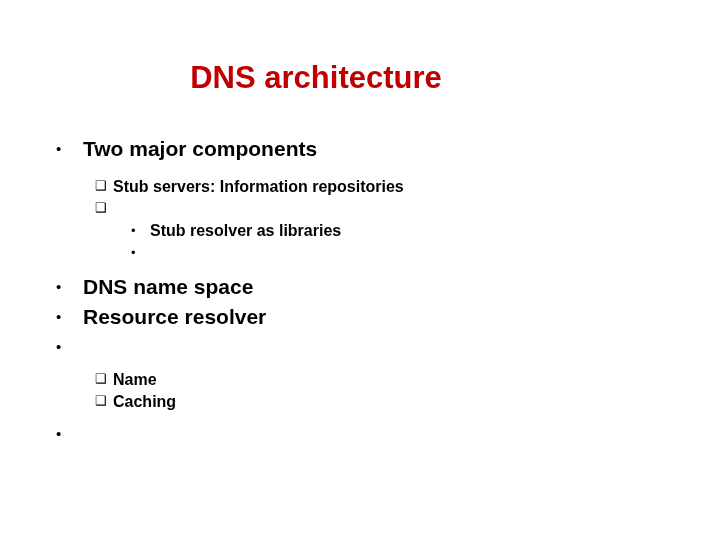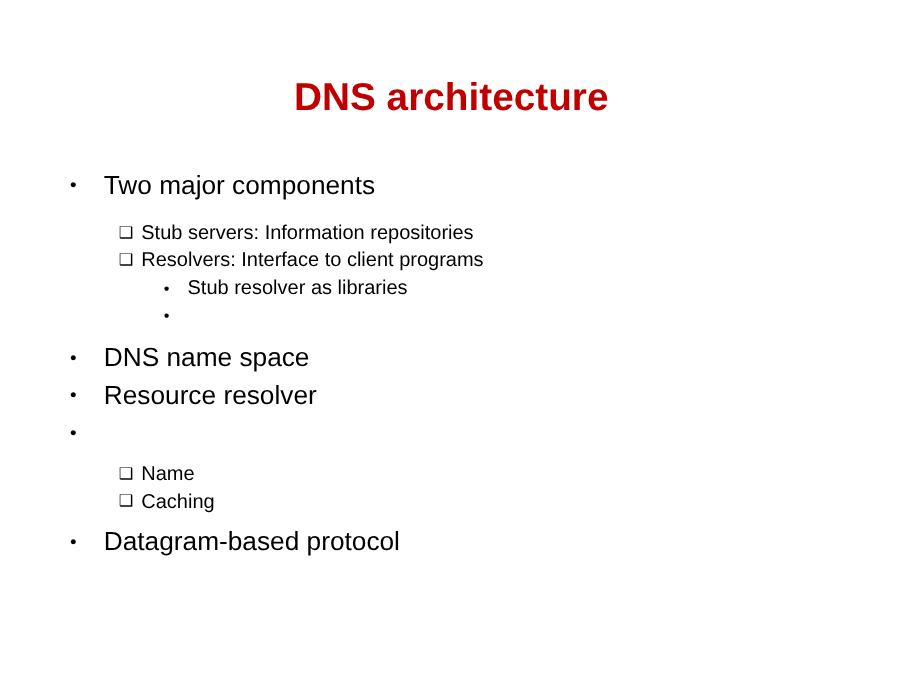--- a/index.html
+++ b/index.html
@@ -29,21 +29,20 @@
     position: absolute;
     left: 0;
     top: 59px;
     width: 632px;
     text-align: center;
     font-size: 31px;
     font-weight: bold;
     letter-spacing: 0px;
     line-height: 38px;
     white-space: nowrap;
-    padding-left: 45px;
   }
 
   
   .body-block {
     position: absolute;
     left: 0;
     top: 134px;
     width: 720px;
   }
 
@@ -55,20 +54,21 @@
 
   .marker {
     flex: 0 0 auto;
     text-align: left;
     line-height: inherit;
   }
 
   .btext {
     flex: 0 0 auto;
     line-height: inherit;
+    font-weight: bold;
   }
 
   
   .lvl1 {
     font-size: 21px;
     line-height: 30px;
     padding-left: 56px;
   }
   .lvl1 .marker {
     width: 27px;
@@ -120,21 +120,20 @@
 
     <div class="group-gap-1"></div>
 
     <div class="bullet-row lvl2">
       <span class="marker">❑</span>
       <span class="btext">Stub servers: Information repositories</span>
     </div>
 
     <div class="bullet-row lvl2">
       <span class="marker">❑</span>
-      <span class="btext">Resolvers: Interface to client programs</span>
     </div>
 
     <div class="bullet-row lvl3">
       <span class="marker">•</span>
       <span class="btext">Stub resolver as libraries</span>
     </div>
 
     <div class="bullet-row lvl3">
       <span class="marker">•</span>
     </div>
@@ -164,17 +163,16 @@
 
     <div class="bullet-row lvl2">
       <span class="marker">❑</span>
       <span class="btext">Caching</span>
     </div>
 
     <div class="group-gap-4"></div>
 
     <div class="bullet-row lvl1">
       <span class="marker">•</span>
-      <span class="btext">Datagram-based protocol</span>
     </div>
 
   </div>
 </div>
 
 </body></html>

